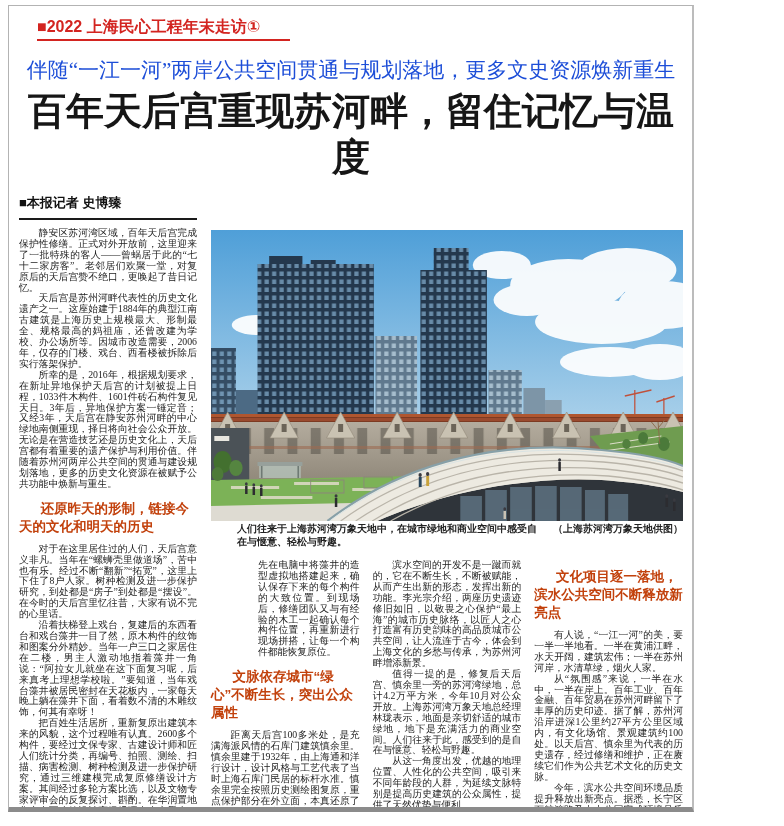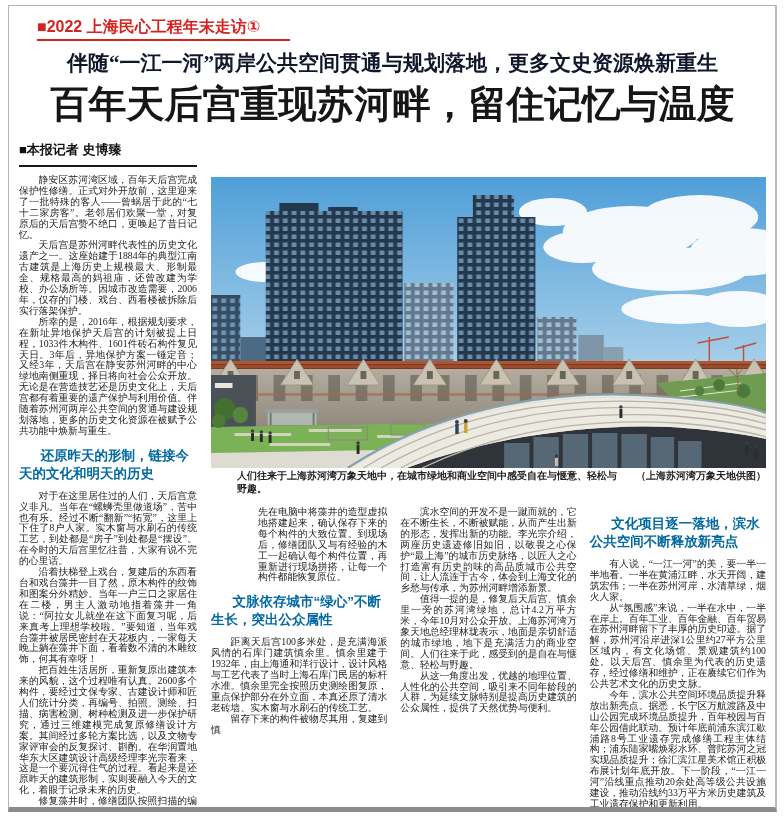--- a/index.html
+++ b/index.html
@@ -1,39 +1,39 @@
 <!DOCTYPE html>
 <html><head>
 <meta charset="utf-8">
 <style>
   * { margin:0; padding:0; box-sizing:border-box; }
   html,body { width:784px; height:826px; background:#ffffff; overflow:hidden;
               font-family:"Liberation Serif","DejaVu Serif",serif; }
-  .page { position:absolute; left:8px; top:5px; width:769px; height:807px;
+  .page { position:absolute; left:8px; top:5px; width:686px; height:807px;
           background:#fff; border:1px solid #b3b3b3; border-right:2px solid #bcbcbc;
           border-bottom:5px solid #8b8b8b; padding:12px 9px 0 10px; overflow:hidden; }
   .kicker { display:inline-block; margin-left:18px; color:#d32420;
             font-family:"Liberation Sans","DejaVu Sans",sans-serif;
             font-weight:bold; font-size:16px; line-height:18px;
             border-bottom:2px solid #d32420; padding:0 30px 3px 0; }
-  .subtitle { text-align:center; font-weight:bold; font-size:21px; line-height:27px;
-              color:#0f172a; margin-top:9px; }
+  .subtitle { text-align:center; font-weight:normal; font-size:21px; line-height:27px;
+              color:#1d4ed8; margin-top:16px; }
   .headline { text-align:center; font-family:"Liberation Sans","DejaVu Sans",sans-serif;
               font-weight:900; font-size:38px; line-height:46px; color:#161616;
               letter-spacing:0px; margin:4px 0 14px 0; }
   .main { display:flex; gap:14px; }
   .col1 { width:178px; flex:0 0 178px; }
   .byline { font-family:"Liberation Sans","DejaVu Sans",sans-serif; font-weight:bold;
             font-size:13px; color:#111; border-bottom:2px solid #1a1a1a;
             padding-bottom:6px; margin-bottom:8px; }
   .body-text p { font-size:9.8px; line-height:10.9px; color:#222; text-align:justify;
                  text-indent:2em; }
   .body-text p.cont { text-indent:0;margin-left:47px; }
   .subhead { font-family:"Liberation Sans","DejaVu Sans",sans-serif; font-weight:bold;
-             font-size:13.5px; line-height:18px; color:#0369a1; text-indent:1.6em;
+             font-size:13.5px; line-height:18px; color:#c2410c; text-indent:1.6em;
              margin:10px 0 8px 0; text-align:left; }
   .right { flex:1; display:flex; flex-direction:column; }
   .photo { margin-top:36px; width:100%; height:291px; overflow:hidden; background:#9cc4e4; }
   .photo svg { display:block; width:100%; height:100%; }
   .caption-row { display:flex; justify-content:space-between; align-items:flex-start;
                  margin-top:1px; font-size:10px; line-height:13px; color:#222;
                  font-weight:bold; }
   .caption-row .caption { padding-left:26px; }
   .caption-row .credit { white-space:nowrap; padding-left:10px; }
   .cols3 { display:grid; grid-template-columns:repeat(3,1fr); gap:13px; margin-top:12px; }
@@ -50,21 +50,21 @@
   <h1 class="headline">百年天后宫重现苏河畔，留住记忆与温度</h1>
 
   <div class="main">
 
     <div class="col1 body-text">
       <div class="byline">■本报记者 史博臻</div>
       <p>静安区苏河湾区域，百年天后宫完成保护性修缮。正式对外开放前，这里迎来了一批特殊的客人——曾蜗居于此的“七十二家房客”。老邻居们欢聚一堂，对复原后的天后宫赞不绝口，更唤起了昔日记忆。</p>
       <p>天后宫是苏州河畔代表性的历史文化遗产之一。这座始建于1884年的典型江南古建筑是上海历史上规模最大、形制最全、规格最高的妈祖庙，还曾改建为学校、办公场所等。因城市改造需要，2006年，仅存的门楼、戏台、西看楼被拆除后实行落架保护。</p>
       <p>所幸的是，2016年，根据规划要求，在新址异地保护天后宫的计划被提上日程，1033件木构件、1601件砖石构件复见天日。3年后，异地保护方案一锤定音；又经3年，天后宫在静安苏州河畔的中心绿地南侧重现，择日将向社会公众开放。无论是在营造技艺还是历史文化上，天后宫都有着重要的遗产保护与利用价值。伴随着苏州河两岸公共空间的贯通与建设规划落地，更多的历史文化资源在被赋予公共功能中焕新与重生。</p>
       <h3 class="subhead">还原昨天的形制，链接今天的文化和明天的历史</h3>
-      <p>对于在这里居住过的人们，天后宫意义非凡。当年在“螺蛳壳里做道场”，苦中也有乐。经过不断“翻新”“拓宽”，这里上下住了8户人家。实木窗与水刷石的传统工艺，到处都是“房子”到处都是“摆设”。在今时的天后宫里忆往昔，大家有说不完的心里话。</p>
+      <p>对于在这里居住过的人们，天后宫意义非凡。当年在“螺蛳壳里做道场”，苦中也有乐。经过不断“翻新”“拓宽”，这里上下住了8户人家。树种检测及进一步保护研究，到处都是“房子”到处都是“摆设”。在今时的天后宫里忆往昔，大家有说不完的心里话。</p>
       <p>沿着扶梯登上戏台，复建后的东西看台和戏台藻井一目了然，原木构件的纹饰和图案分外精妙。当年一户三口之家居住在二楼，男主人激动地指着藻井一角说：“阿拉女儿就坐在这下面复习呢，后来真考上理想学校啦。”要知道，当年戏台藻井被居民密封在天花板内，一家每天晚上躺在藻井下面，看着数不清的木雕纹饰，何其有幸呀！</p>
       <p>把百姓生活居所，重新复原出建筑本来的风貌，这个过程唯有认真。2600多个构件，要经过文保专家、古建设计师和匠人们统计分类，再编号、拍照、测绘、扫描、病害检测、树种检测及进一步保护研究，通过三维建模完成复原修缮设计方案。其间经过多轮方案比选，以及文物专家评审会的反复探讨、斟酌。在华润置地华东大区建筑设计高级经理李光宗看来，这是一个要沉得住气的过程。看起来是还原昨天的建筑形制，实则要融入今天的文化，着眼于记录未来的历史。</p>
       <p>修复藻井时，修缮团队按照扫描的编号，</p>
     </div>
 
     <div class="right">
 
       <div class="photo">
         <svg viewBox="0 0 568 291" preserveAspectRatio="none">
           <defs>

